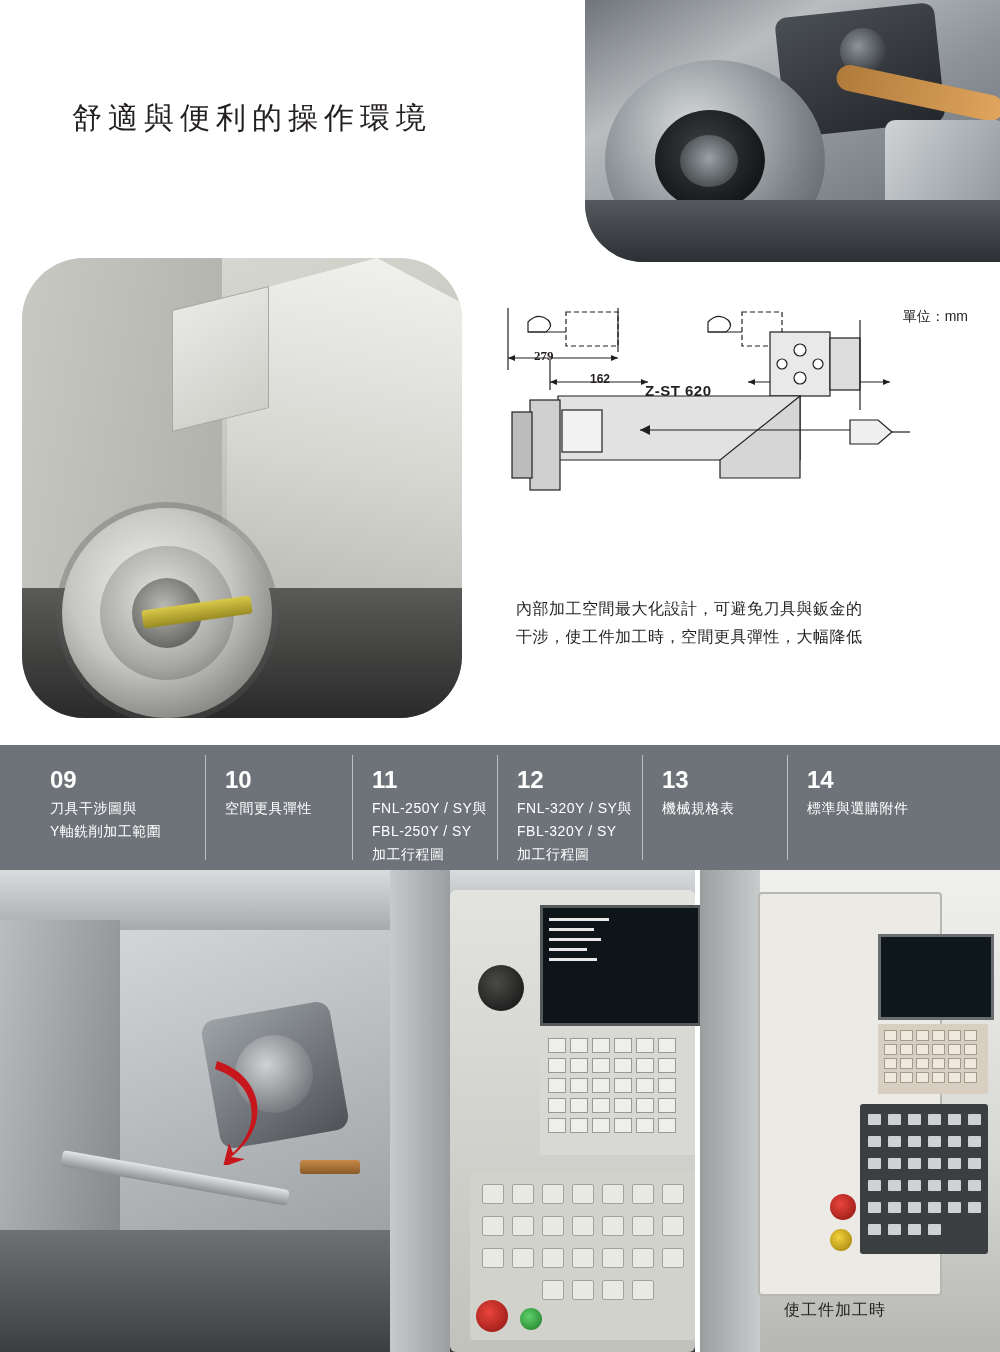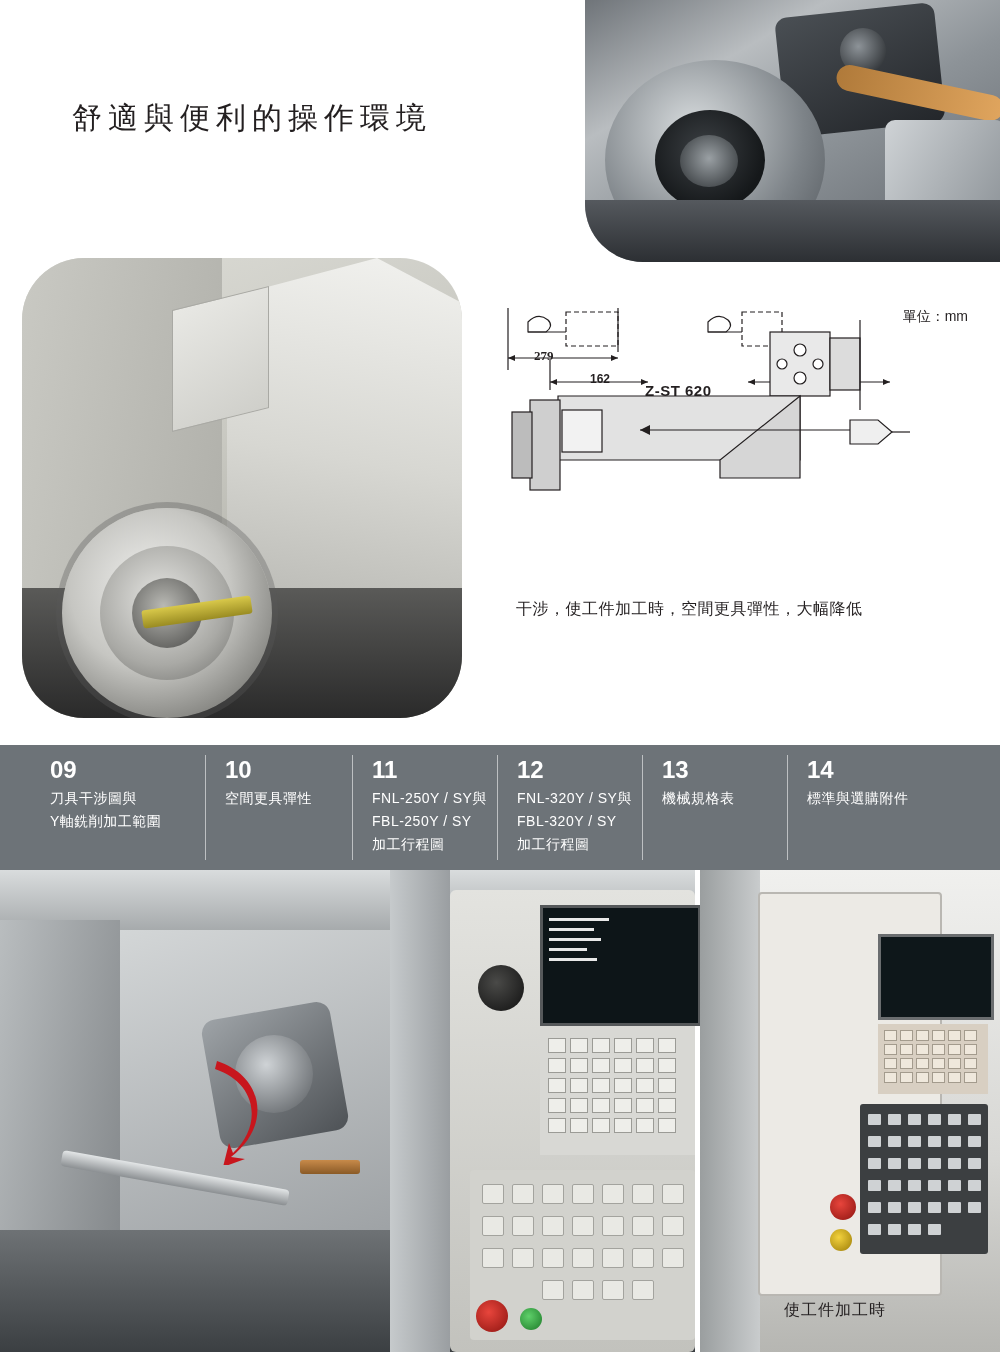--- a/index.html
+++ b/index.html
@@ -80,21 +80,21 @@
   .caption{
     position:absolute;left:516px;top:595px;width:420px;
     font-size:16px;line-height:28px;color:#231f20;letter-spacing:.5px;
   }
 
   
   .indexbar{
     position:absolute;left:0;top:745px;width:1000px;height:125px;
     background:#6d7378;color:#ffffff;
   }
-  .idx-cell{position:absolute;top:0;height:106px;padding:12px 0 0 10px;box-sizing:border-box;}
+  .idx-cell{position:absolute;top:10px;height:106px;padding:12px 0 0 10px;box-sizing:border-box;}
   .idx-cell .num{font-size:24px;font-weight:700;line-height:26px;margin-bottom:4px;}
   .idx-cell .lbl{font-size:14px;line-height:23px;letter-spacing:.5px;}
   .idx-sep{position:absolute;top:10px;width:1px;height:105px;background:rgba(255,255,255,.55);}
 
   
   .bottom{position:absolute;left:0;top:870px;width:1000px;height:482px;overflow:hidden;}
   .bp-left{position:absolute;left:0;top:0;width:695px;height:482px;
     background:linear-gradient(170deg,#a8acae 0%,#8e9295 35%,#6d7174 65%,#4a4e51 100%);}
   .bp-left .ceil{position:absolute;left:0;top:0;width:695px;height:70px;background:linear-gradient(180deg,#d9dcdd,#9ea2a4);}
   .bp-left .wallL{position:absolute;left:0;top:50px;width:120px;height:432px;background:linear-gradient(100deg,#b9bdbf,#7f8386);}
@@ -229,20 +229,21 @@
           <line x1="422" y1="132" x2="440" y2="132"></line>
         </g>
       </svg>
       <div class="unit-label">單位：mm</div>
       <div class="dim-279">279</div>
       <div class="dim-162">162</div>
       <div class="zst">Z-ST 620</div>
     </div>
 
     <div class="caption">
+      <div>內部加工空間最大化設計，可避免刀具與鈑金的</div>
       <div>干涉，使工件加工時，空間更具彈性，大幅降低</div>
     </div>
   </div>
 
   <div class="indexbar">
 
     <div class="idx-cell" style="left:40px;width:165px">
       <div class="num">09</div>
       <div class="lbl">刀具干涉圖與</div>
       <div class="lbl">Y軸銑削加工範圍</div>

